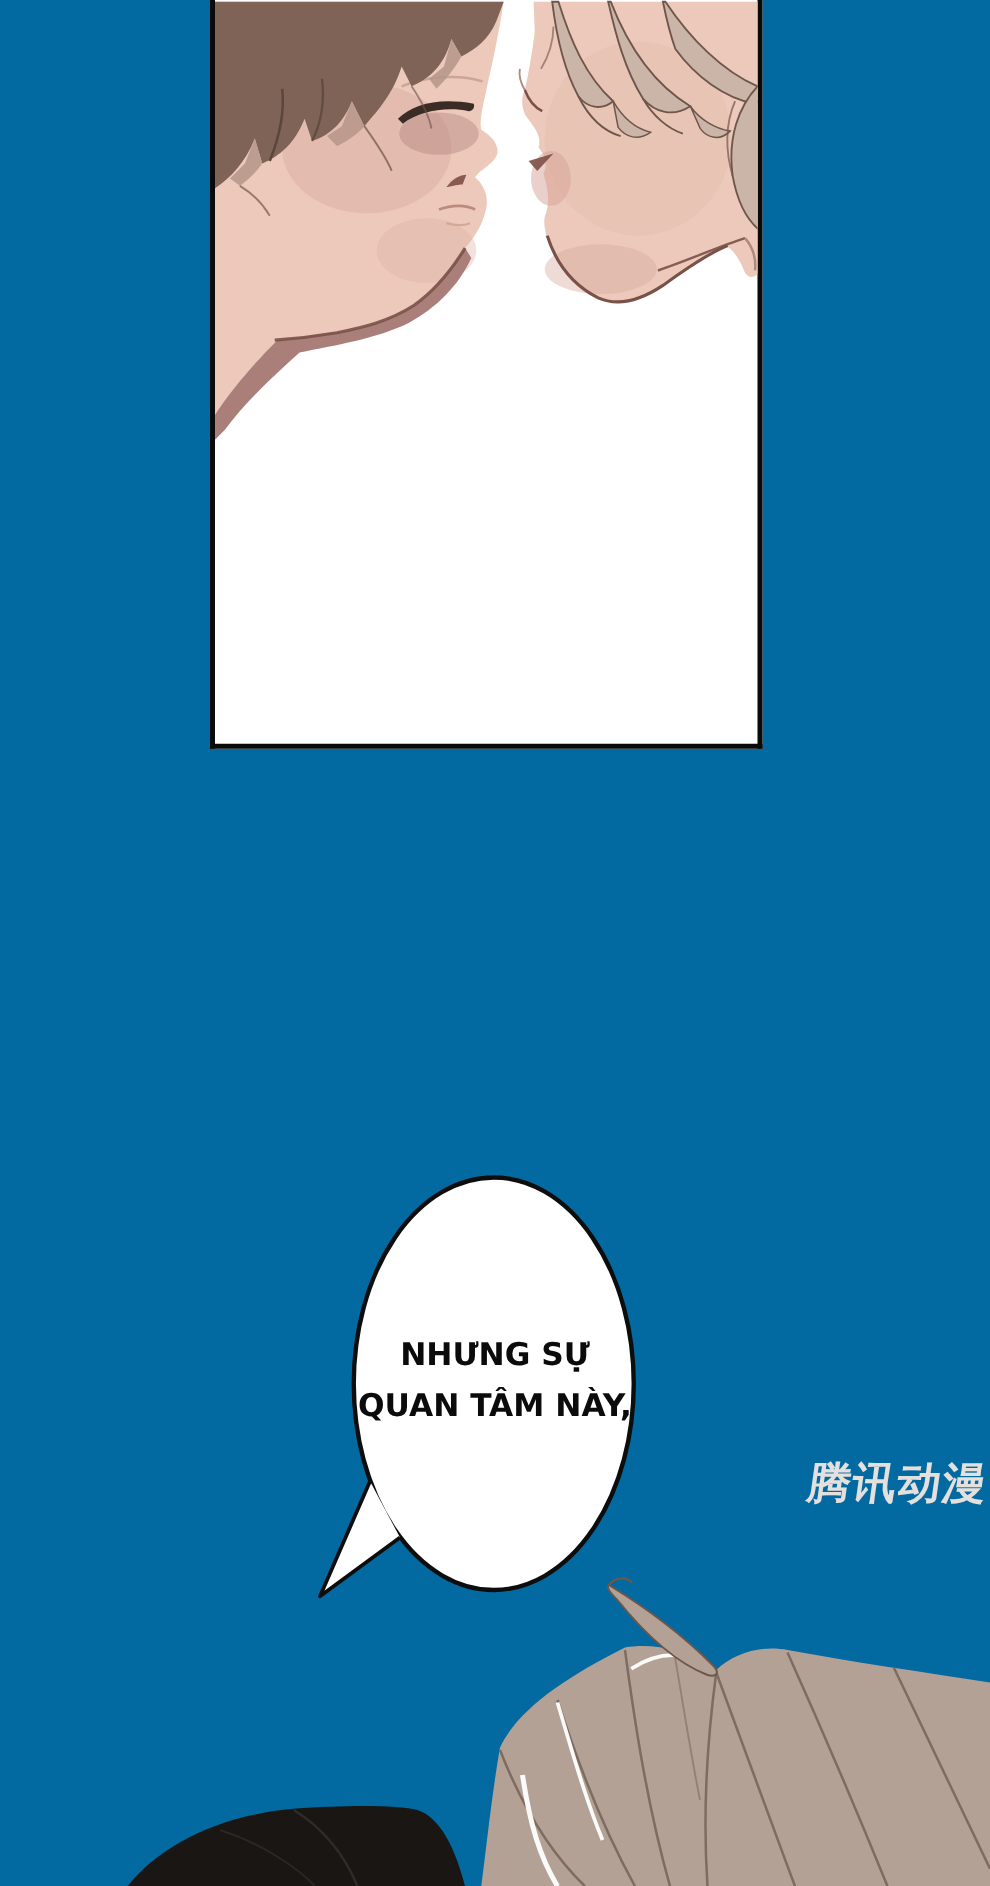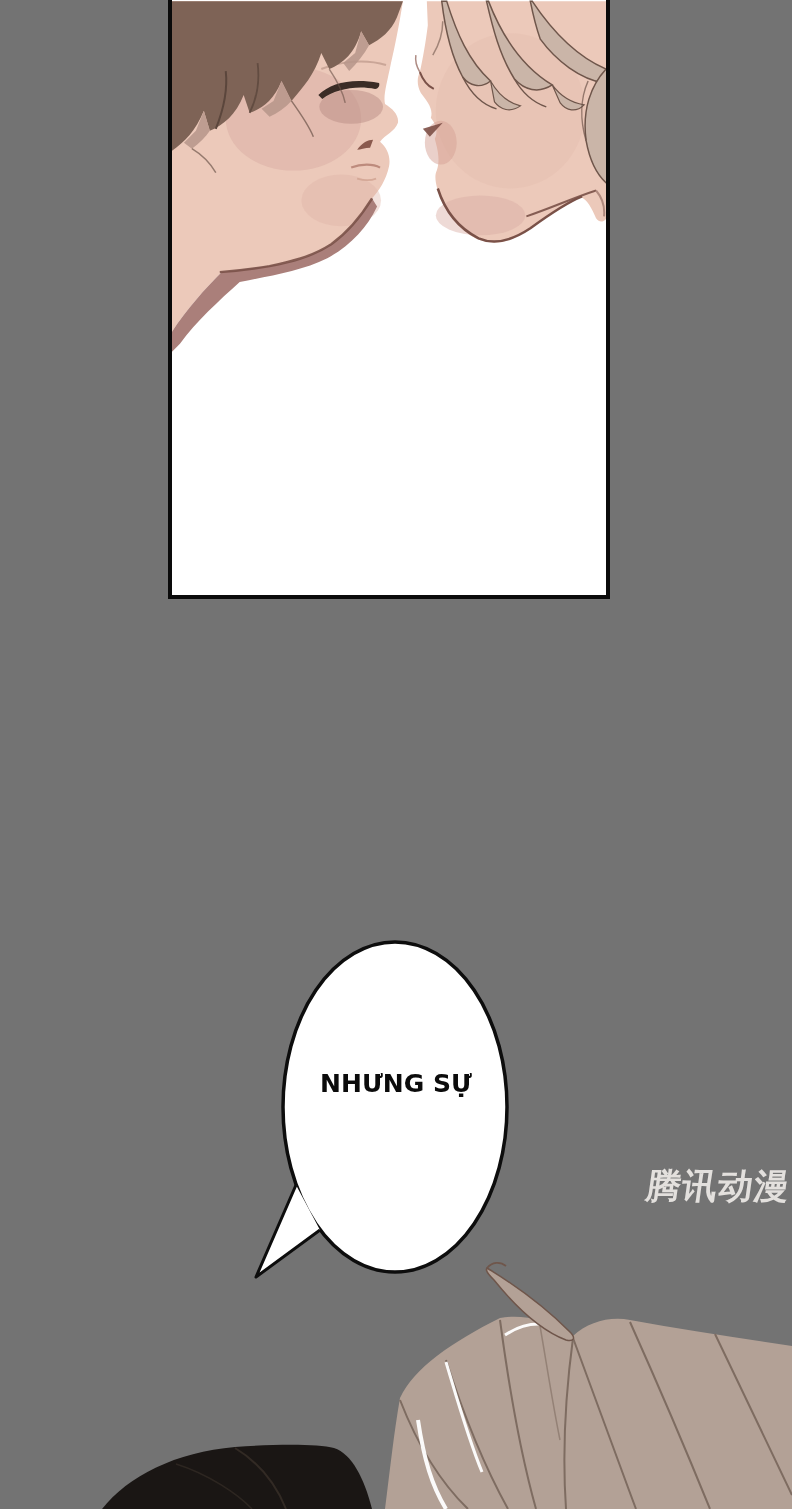--- a/index.html
+++ b/index.html
@@ -1,17 +1,17 @@
 <!DOCTYPE html>
 <html><head>
 <meta charset="utf-8">
 <style>
   html,body{margin:0;padding:0;background:#ffffff;}
   .page{
-    position:relative;width:792px;height:1509px;background:#737373;
+    position:relative;width:792px;height:1509px;background:#0369a1;
     overflow:hidden;font-family:"DejaVu Sans","Liberation Sans",sans-serif;
   }
   .panel{
     position:absolute;left:168px;top:0;width:442px;height:599px;
     box-sizing:border-box;border:4px solid #0a0a0a;border-top:none;
     background:#ffffff;overflow:hidden;
   }
   .panel svg{display:block;}
   .bubble-svg{position:absolute;left:230px;top:935px;width:290px;height:360px;}
   .dialogue{
@@ -102,20 +102,21 @@
       </g>
     </svg>
   </div>
 
   <svg class="bubble-svg" viewBox="0 0 290 360">
     <ellipse cx="165" cy="172" rx="112" ry="165" fill="#ffffff" stroke="#0d0d0d" stroke-width="3.5"></ellipse>
     <path d="M66,250 L26,342 L90,295" fill="#ffffff" stroke="#0d0d0d" stroke-width="3" stroke-linejoin="round"></path>
   </svg>
   <div class="dialogue">
     <div>NHƯNG SỰ</div>
+    <div>QUAN TÂM NÀY,</div>
   </div>
 
   <div class="watermark">腾讯动漫</div>
 
   <svg class="bottom-art" viewBox="0 0 792 249">
     <g>
       <path fill="#1a1614" d="M102,249
         C128,216 176,192 235,187 C278,184 318,184 334,188 C352,194 364,218 372,249 Z"></path>
       <path fill="none" stroke="#322a24" stroke-width="2" d="M235,188 C258,202 276,224 286,249"></path>
       <path fill="none" stroke="#322a24" stroke-width="1.5" opacity="0.8" d="M176,204 C208,214 238,234 252,249"></path>

